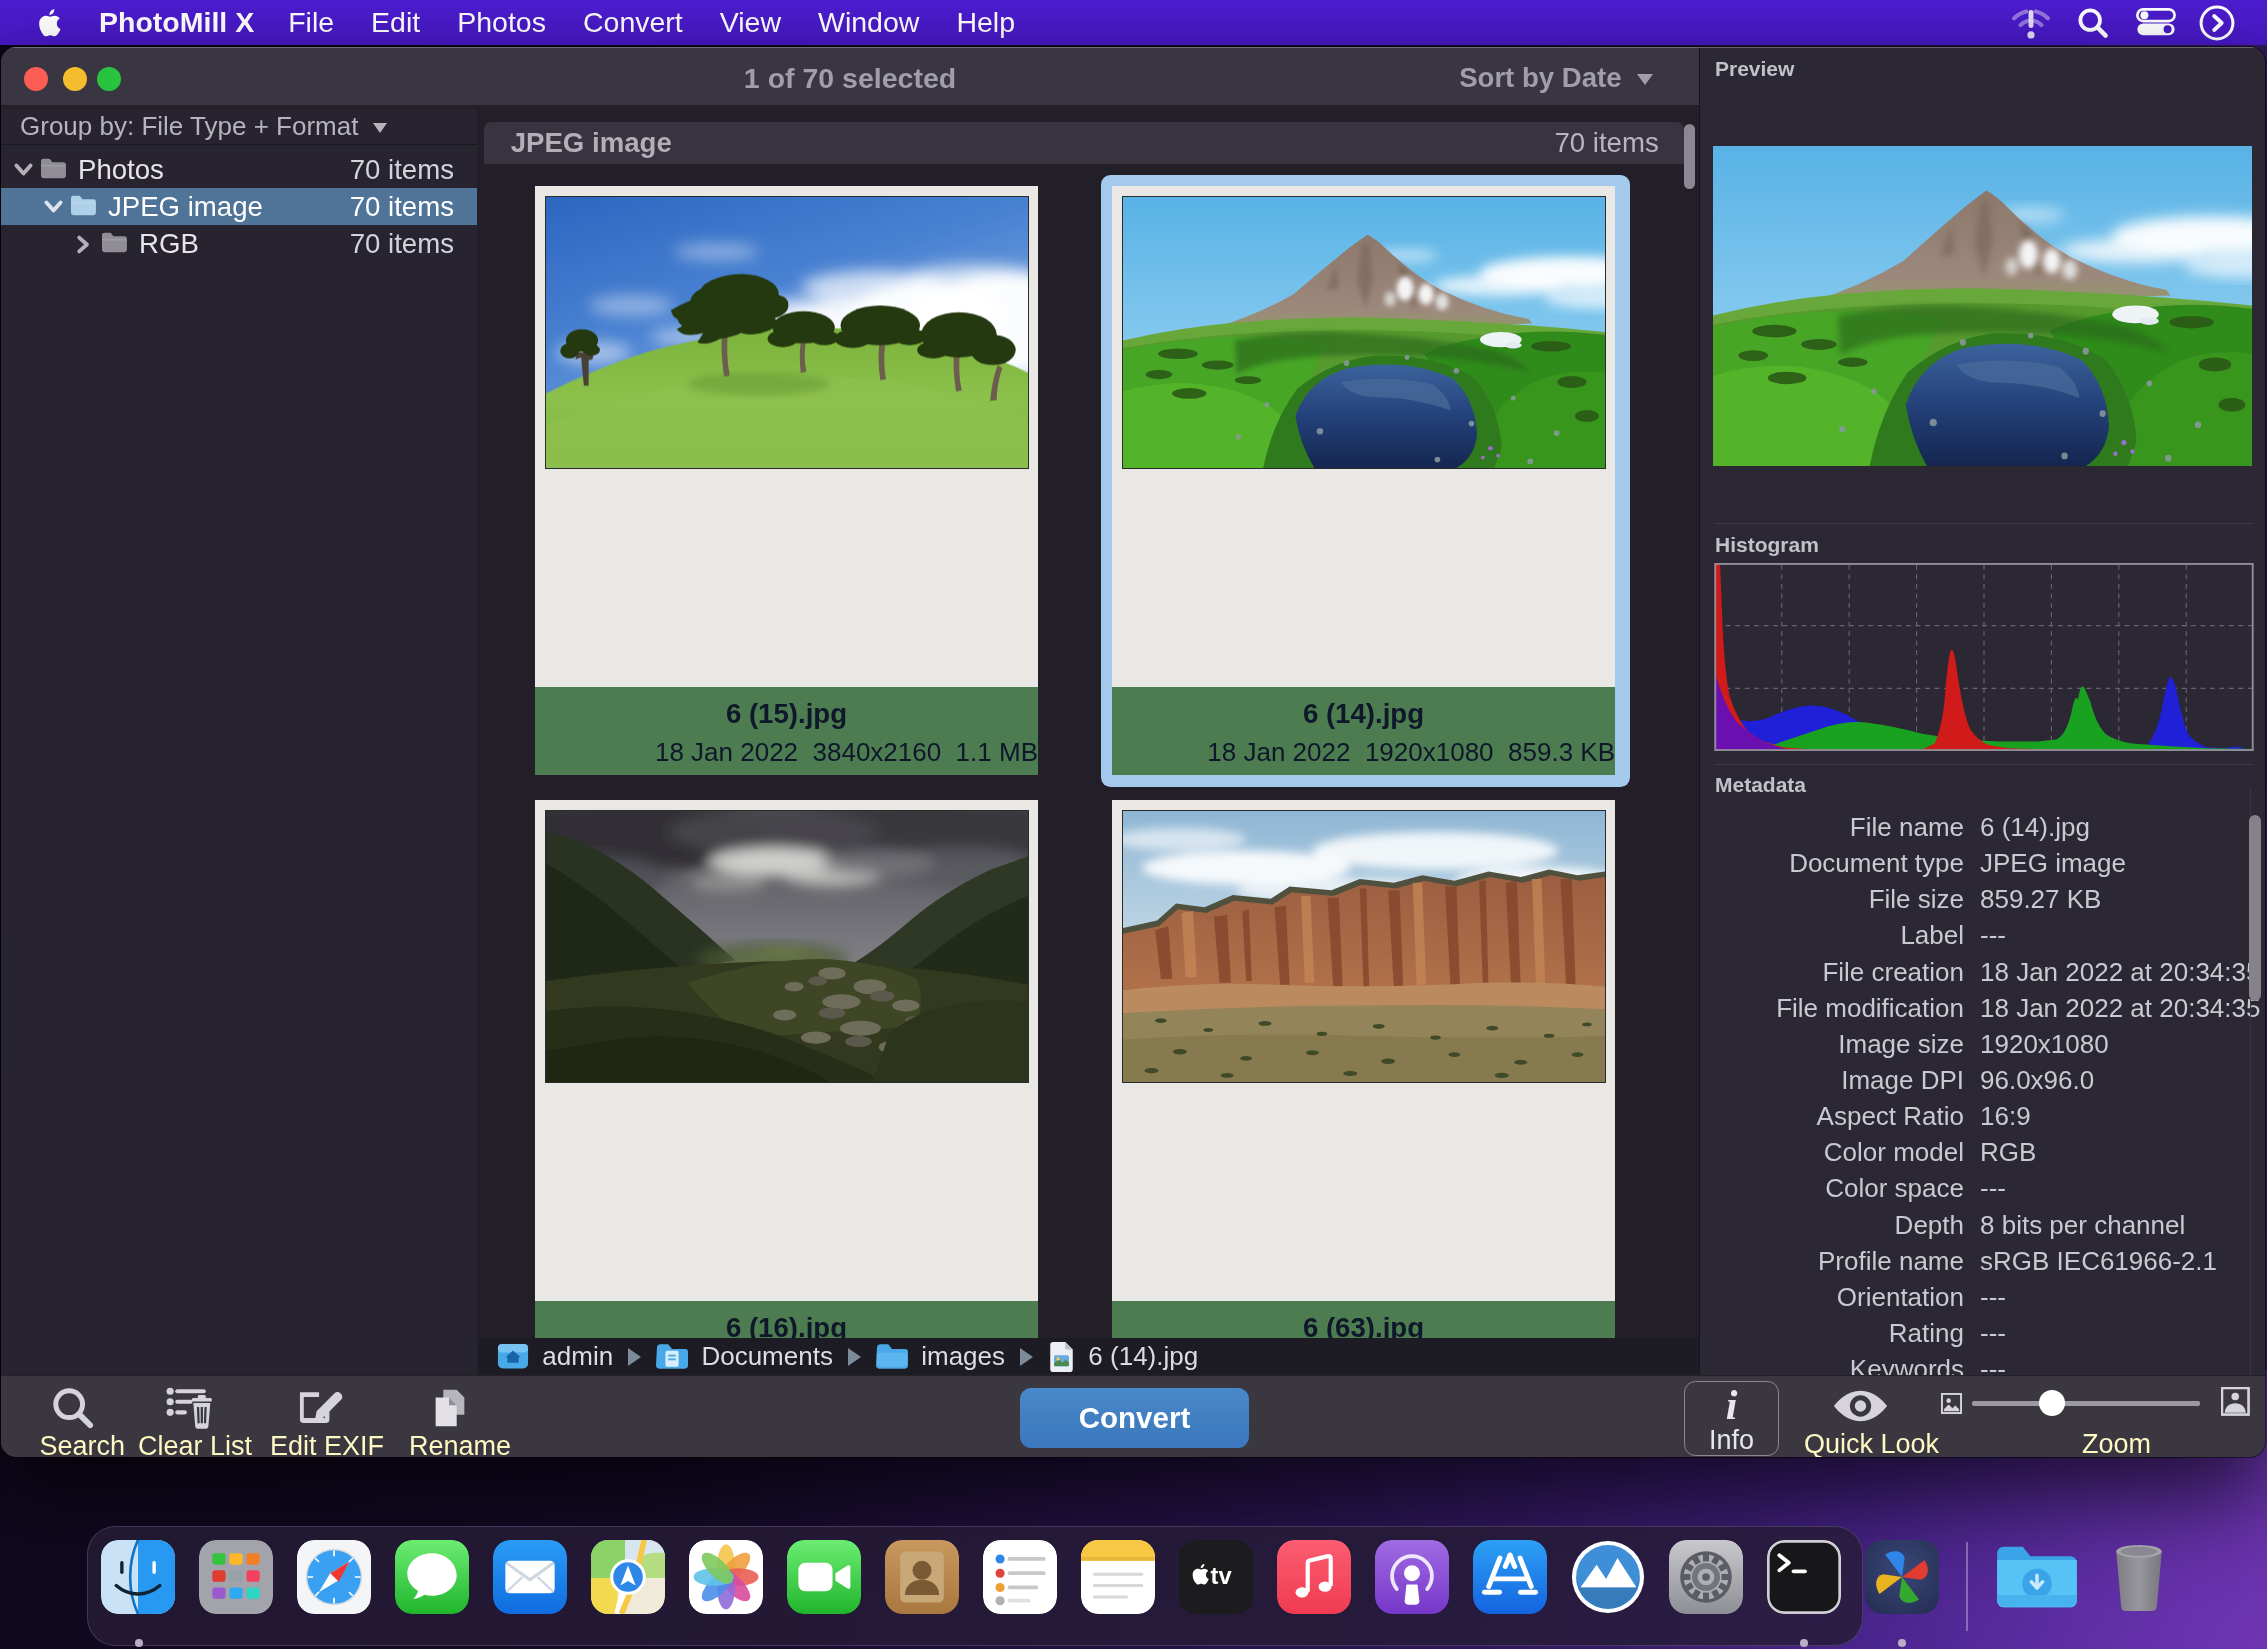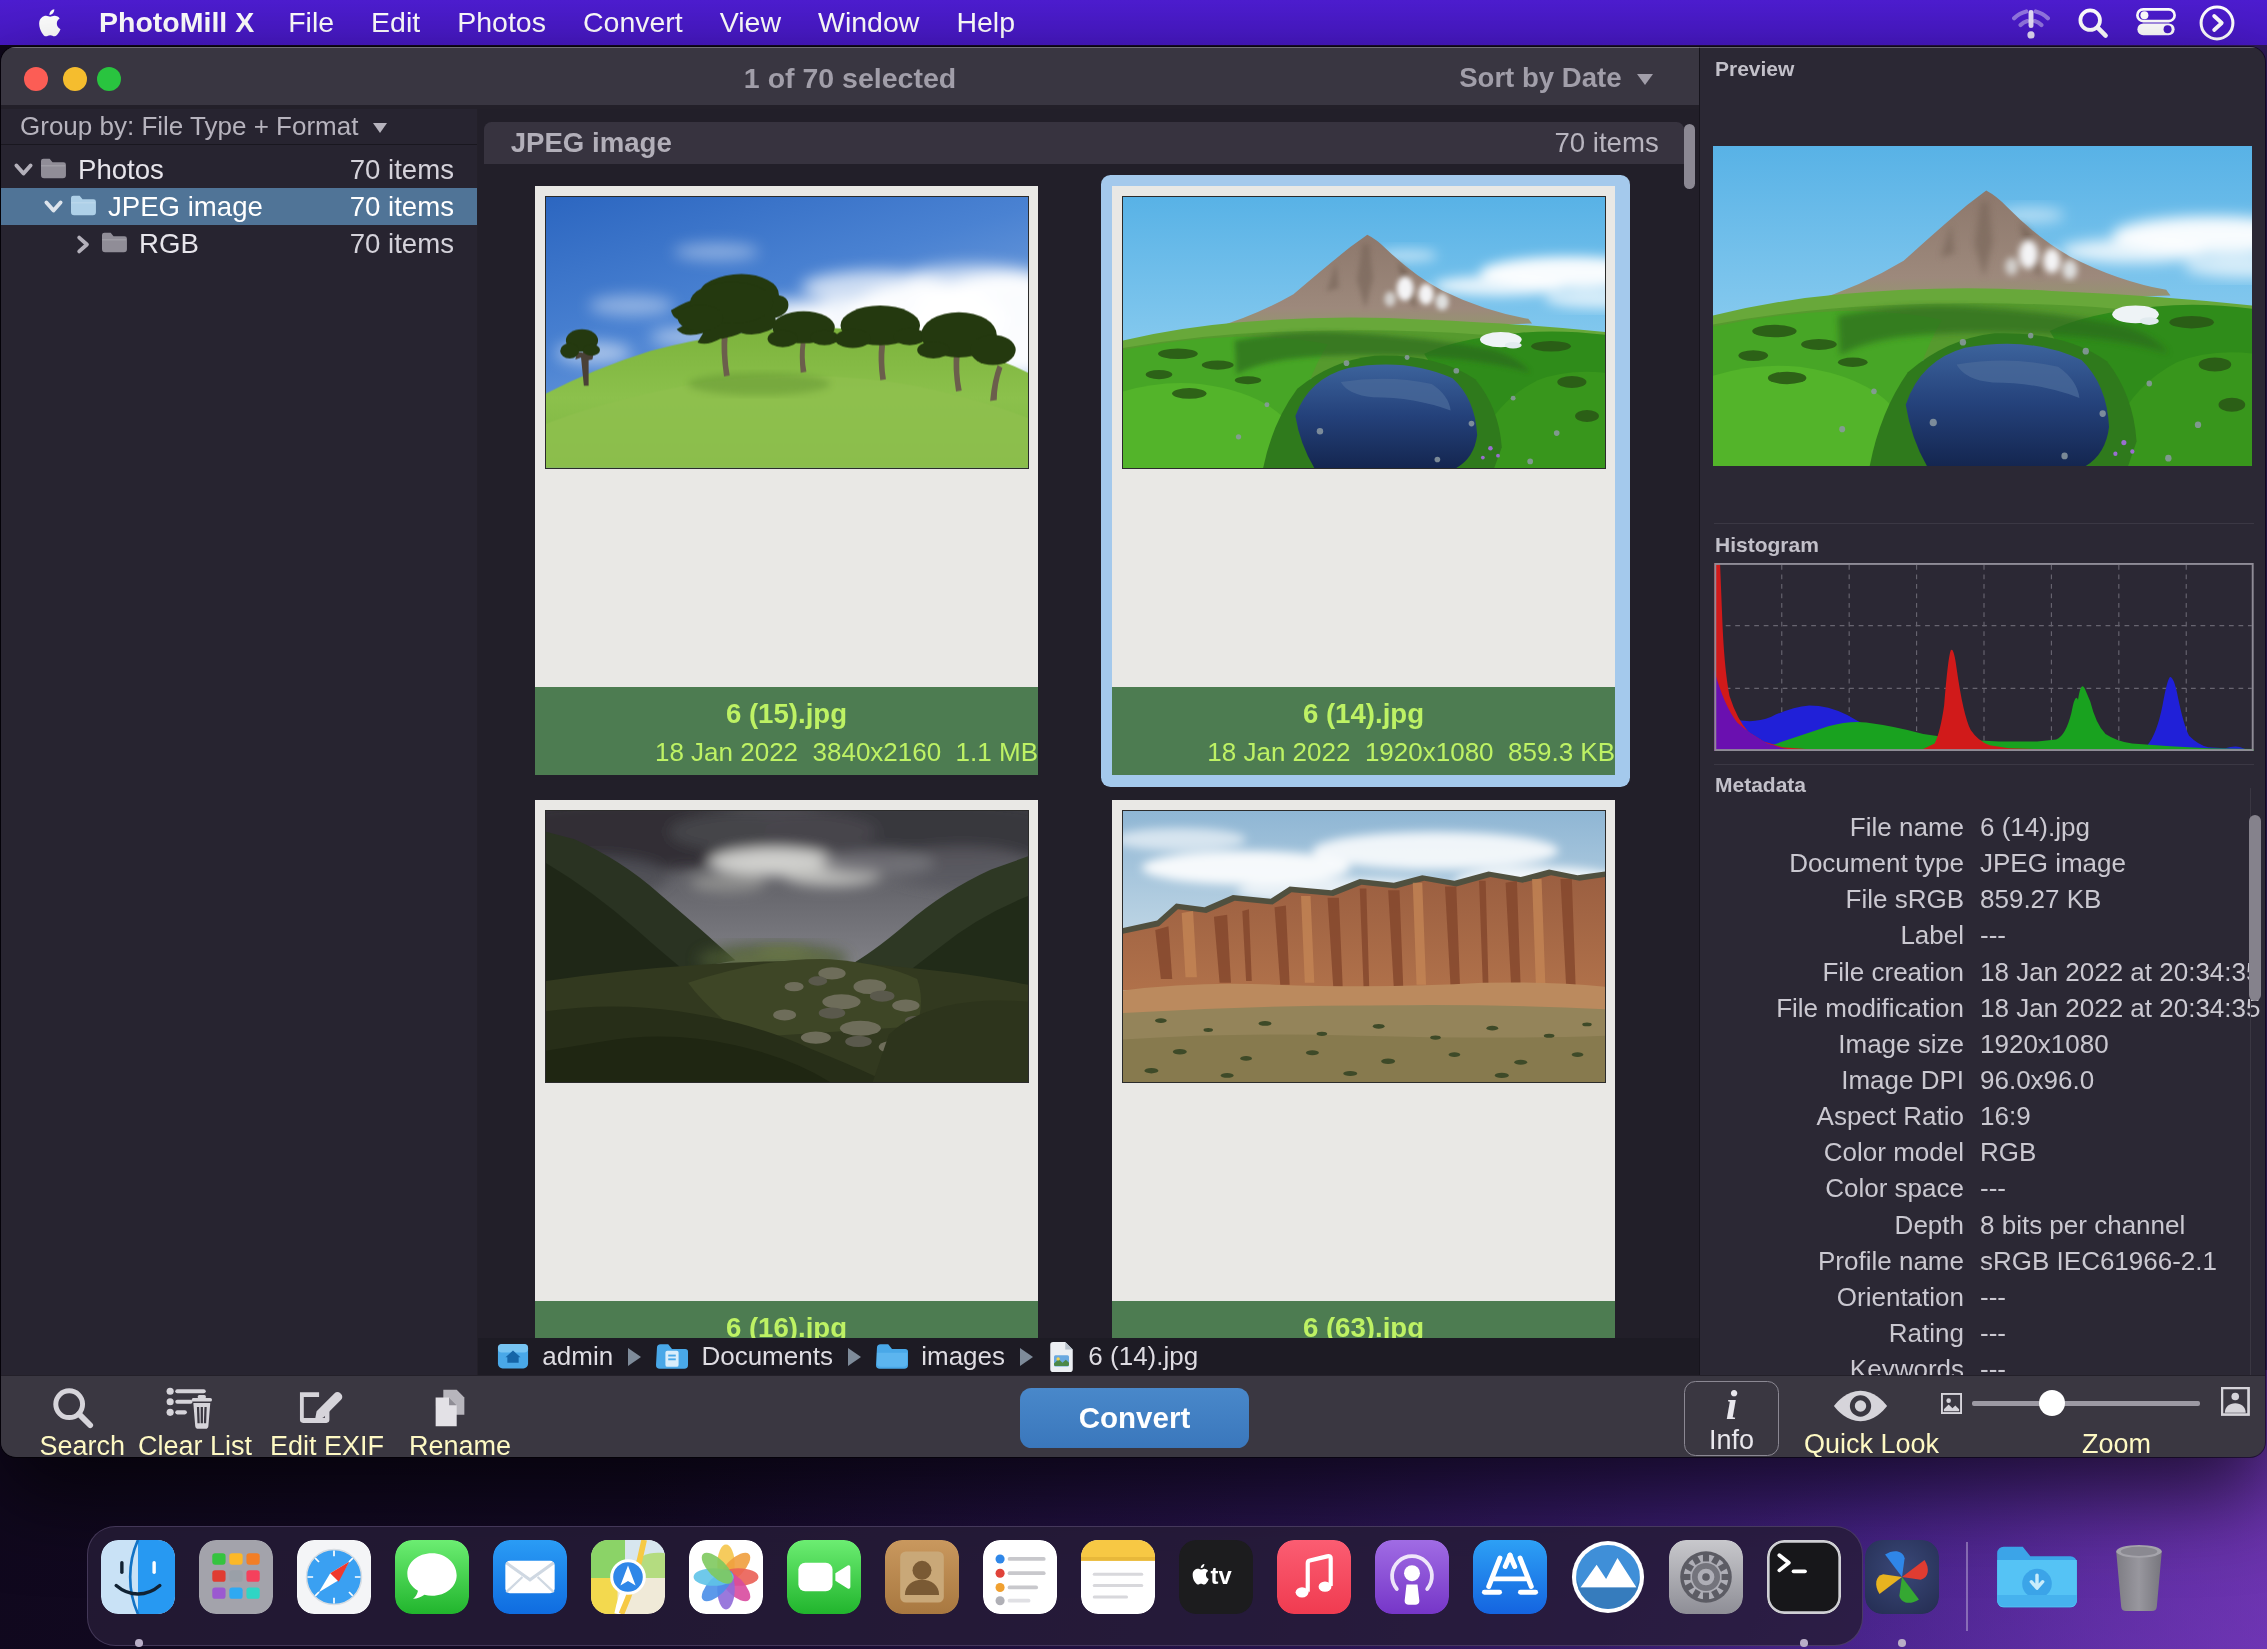--- a/index.html
+++ b/index.html
@@ -34,21 +34,21 @@
   .srow .cnt { position:absolute; right:23px; color:#d4d2da; }
   .chev { display:inline-block; width:0; height:0; vertical-align:middle; }
   .chev.down { border-left:10.5px solid transparent; border-right:10.5px solid transparent; border-top:13.3px solid #b9b6c0; }
   
   #content { position:absolute; left:477px; top:62px; width:1221px; height:1266px; background:#221f29; overflow:hidden; }
   #secheader { position:absolute; left:5.7px; top:13.3px; width:1200px; height:42px; background:#37333f; border-radius:7.6px 7.6px 0 0;
     color:#b2afb9; font-size:27.6px; font-weight:bold; line-height:42px; }
   .card { position:absolute; width:503px; background:#e9e8e5; }
   .card .ph { position:absolute; left:9.5px; top:9.5px; width:484px; height:273px; border:1.9px solid #2b2b2b; }
   .card .ph svg { display:block; width:100%; height:100%; }
-  .card .foot { position:absolute; left:0; bottom:0; width:503px; height:88px; background:#4d7c51; color:#bef264; text-align:center; }
+  .card .foot { position:absolute; left:0; bottom:0; width:503px; height:88px; background:#4d7c51; color:#0f172a; text-align:center; }
   .card .fn { font-size:27.6px; font-weight:bold; margin-top:11.4px; }
   .card .fm { font-size:26px; margin-top:6.7px;text-align:right; }
   #selring { position:absolute; left:623px; top:66px; width:529px; height:612px; background:#a4c9ec; border-radius:9.5px; }
   #cscroll { position:absolute; right:3.8px; top:15px; width:11.4px; height:65px; border-radius:5.7px; background:#8b8893; }
   
   #crumbs { position:absolute; left:477px; top:1291px; width:1221px; height:37px; background:#1d1b24;
     display:flex; align-items:center; color:#dedce2; font-size:26px; }
   .carr { width:0; height:0; border-top:9.5px solid transparent; border-bottom:9.5px solid transparent; border-left:13.3px solid #7e8b9a; margin:0 15px; }
   
   #rpanel { position:absolute; left:1698px; top:0; width:566px; height:1328px; background:#2b2834; border-left:1.9px solid #16141c; }
@@ -528,21 +528,21 @@
     <div id="metatable">
       <div class="mrow" style="top:0px">
           <span class="k">File name</span>
           <span class="v">6 (14).jpg</span>
         </div>
       <div class="mrow" style="top:36px">
           <span class="k">Document type</span>
           <span class="v">JPEG image</span>
         </div>
       <div class="mrow" style="top:72px">
-          <span class="k">File sRGB</span>
+          <span class="k">File size</span>
           <span class="v">859.27 KB</span>
         </div>
       <div class="mrow" style="top:108px">
           <span class="k">Label</span>
           <span class="v">---</span>
         </div>
       <div class="mrow" style="top:145px">
           <span class="k">File creation</span>
           <span class="v">18 Jan 2022 at 20:34:35</span>
         </div>

